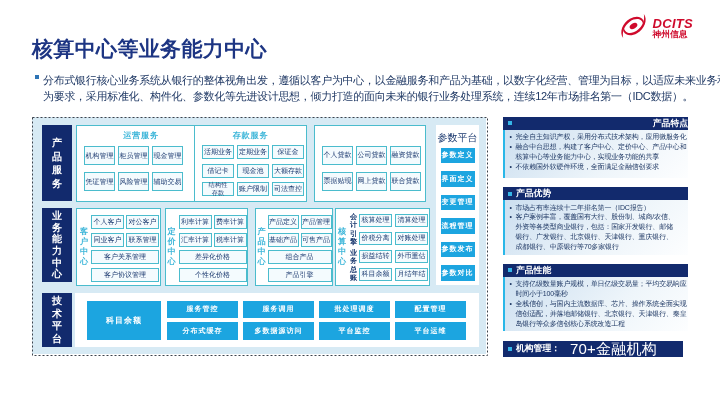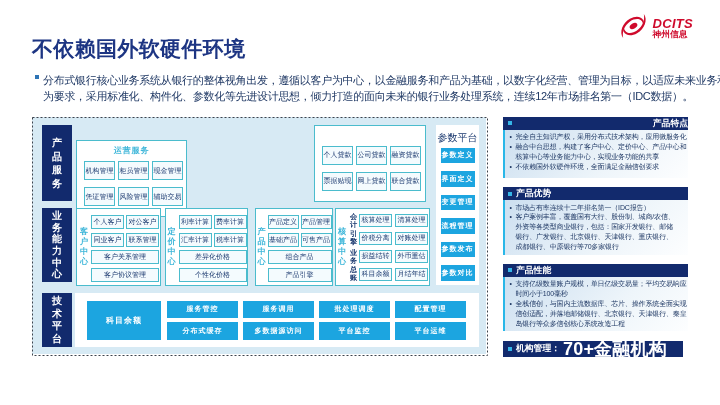--- a/index.html
+++ b/index.html
@@ -30,26 +30,26 @@
 
 
 .sec-h { position:absolute; left:503px; width:185px; height:13px; background:#122a6d; color:#fff; font-weight:bold; font-size:8.8px; line-height:13px; padding-left:13px; }
 .sec-h i { position:absolute; left:5px; top:4.5px; width:4px; height:4px; background:#35b6e8; }
 .sec-b { position:absolute; left:503px; width:185px; background:linear-gradient(135deg,#ccdff0 0%,#eef5fa 60%,#fdfeff 100%); border-left:2.5px solid #29b7e8; padding:2.5px 0 0 3.5px; color:#1f3864; font-size:7px; letter-spacing:-0.16px; line-height:9.9px; }
 .sec-b .li { position:relative; padding-left:7px; }
 .sec-b .li:before { content:"•"; position:absolute; left:1px; top:0; }
 #banner { position:absolute; left:503px; top:341px; width:180px; height:16px; background:#122a6d; color:#fff; display:flex; align-items:center; }
 #banner .sq { width:4px; height:4px; background:#35b6e8; margin:0 4px 0 5px; }
 #banner b { font-size:8.8px; }
-#banner .big { font-size:18px; font-weight:bold; line-height:16px; margin-left:3px; letter-spacing:0.2px; }
+#banner .big { font-size:15px; font-weight:normal; line-height:16px; margin-left:10px; letter-spacing:0.2px; }
 </style>
 </head>
 <body>
 
-<div class="abs" id="title">不依赖国外软硬件环境</div>
+<div class="abs" id="title">核算中心等业务能力中心</div>
 <div class="abs" id="bullet-sq"></div>
 <div class="abs" id="intro">分布式银行核心业务系统从银行的整体视角出发，遵循以客户为中心，以金融服务和产品为基础，以数字化经营、管理为目标，以适应未来业务和市场的快速发展与变化<br>为要求，采用标准化、构件化、参数化等先进设计思想，倾力打造的面向未来的银行业务处理系统，连续12年市场排名第一（IDC数据）。</div>
 
 <svg class="abs" id="logo" viewBox="0 0 100 30">
  <g transform="translate(18.5,13) rotate(-33) scale(0.95,0.88)" fill="#cf0a2c">
    <path d="M -16,5 C -16.5,-3 -8,-9.8 1,-9.2 C 8,-8.8 12.5,-4.5 12,0.5 C 11.8,2.5 10.5,4.5 8.5,5.5 C 10,3.8 10.5,1.5 9.8,-0.8 C 8.8,-4.2 4.5,-6.6 -0.5,-6.4 C -8,-6.1 -13.5,-1.5 -16,5 Z"></path>
    <path d="M 16,-5 C 16.5,3 8,9.8 -1,9.2 C -8,8.8 -12.5,4.5 -12,-0.5 C -11.8,-2.5 -10.5,-4.5 -8.5,-5.5 C -10,-3.8 -10.5,-1.5 -9.8,0.8 C -8.8,4.2 -4.5,6.6 0.5,6.4 C 8,6.1 13.5,1.5 16,-5 Z"></path>
    <ellipse cx="0" cy="0" rx="4.4" ry="3"></ellipse>
  </g>
  <text x="37.5" y="15" font-size="13" font-weight="bold" font-style="italic" fill="#cf0a2c" font-family="Liberation Sans" letter-spacing="0.3">DCITS</text>
@@ -64,28 +64,40 @@
   <div class="lbl" style="top:7px; height:76px;">
       <span>产<br>品<br>服<br>务</span>
     </div>
   <div class="lbl" style="top:90px; height:74px;">
       <span style="line-height:11.7px;">业<br>务<br>能<br>力<br>中<br>心</span>
     </div>
   <div class="lbl" style="top:175px; height:54px;">
       <span style="line-height:12.5px;">技<br>术<br>平<br>台</span>
     </div>
 
-  <div class="grp" style="left:43px; top:22px; width:111px; height:77px;">
+  <div class="grp" style="left:43px; top:7px; width:130px; height:77px;">
     <div class="gtitle" style="top:4px;">运营服务</div>
     <div class="cell" style="left:7px;  top:20px; width:31px; height:19px;">机构管理</div>
     <div class="cell" style="left:41px; top:20px; width:31px; height:19px;">柜员管理</div>
     <div class="cell" style="left:75px; top:20px; width:31px; height:19px;">现金管理</div>
     <div class="cell" style="left:7px;  top:46px; width:31px; height:19px;">凭证管理</div>
     <div class="cell" style="left:41px; top:46px; width:31px; height:19px;">风险管理</div>
     <div class="cell" style="left:75px; top:46px; width:31px; height:19px;">辅助交易</div>
+  </div>
+  <div class="grp" style="left:161px; top:6.5px; width:113px; height:77px;">
+    <div class="gtitle" style="top:4px;">存款服务</div>
+    <div class="cell" style="left:7px;  top:19px; width:32px; height:14px;">活期业务</div>
+    <div class="cell" style="left:42px; top:19px; width:32px; height:14px;">定期业务</div>
+    <div class="cell" style="left:77px; top:19px; width:32px; height:14px;">保证金</div>
+    <div class="cell" style="left:7px;  top:38px; width:32px; height:14px;">借记卡</div>
+    <div class="cell" style="left:42px; top:38px; width:32px; height:14px;">现金池</div>
+    <div class="cell" style="left:77px; top:38px; width:32px; height:14px;">大额存款</div>
+    <div class="cell" style="left:7px;  top:56px; width:32px; height:14px; font-size:6.3px;">结构性<br>存款</div>
+    <div class="cell" style="left:42px; top:56px; width:32px; height:14px;">账户限制</div>
+    <div class="cell" style="left:77px; top:56px; width:32px; height:14px;">司法查控</div>
   </div>
   <div class="grp" style="left:281px; top:6.5px; width:112px; height:77px;">
     <div class="cell" style="left:7px;  top:20px; width:31px; height:19px;">个人贷款</div>
     <div class="cell" style="left:41px; top:20px; width:31px; height:19px;">公司贷款</div>
     <div class="cell" style="left:75px; top:20px; width:31px; height:19px;">融资贷款</div>
     <div class="cell" style="left:7px;  top:46px; width:31px; height:19px;">票据贴现</div>
     <div class="cell" style="left:41px; top:46px; width:31px; height:19px;">网上贷款</div>
     <div class="cell" style="left:75px; top:46px; width:31px; height:19px;">联合贷款</div>
   </div>
 

